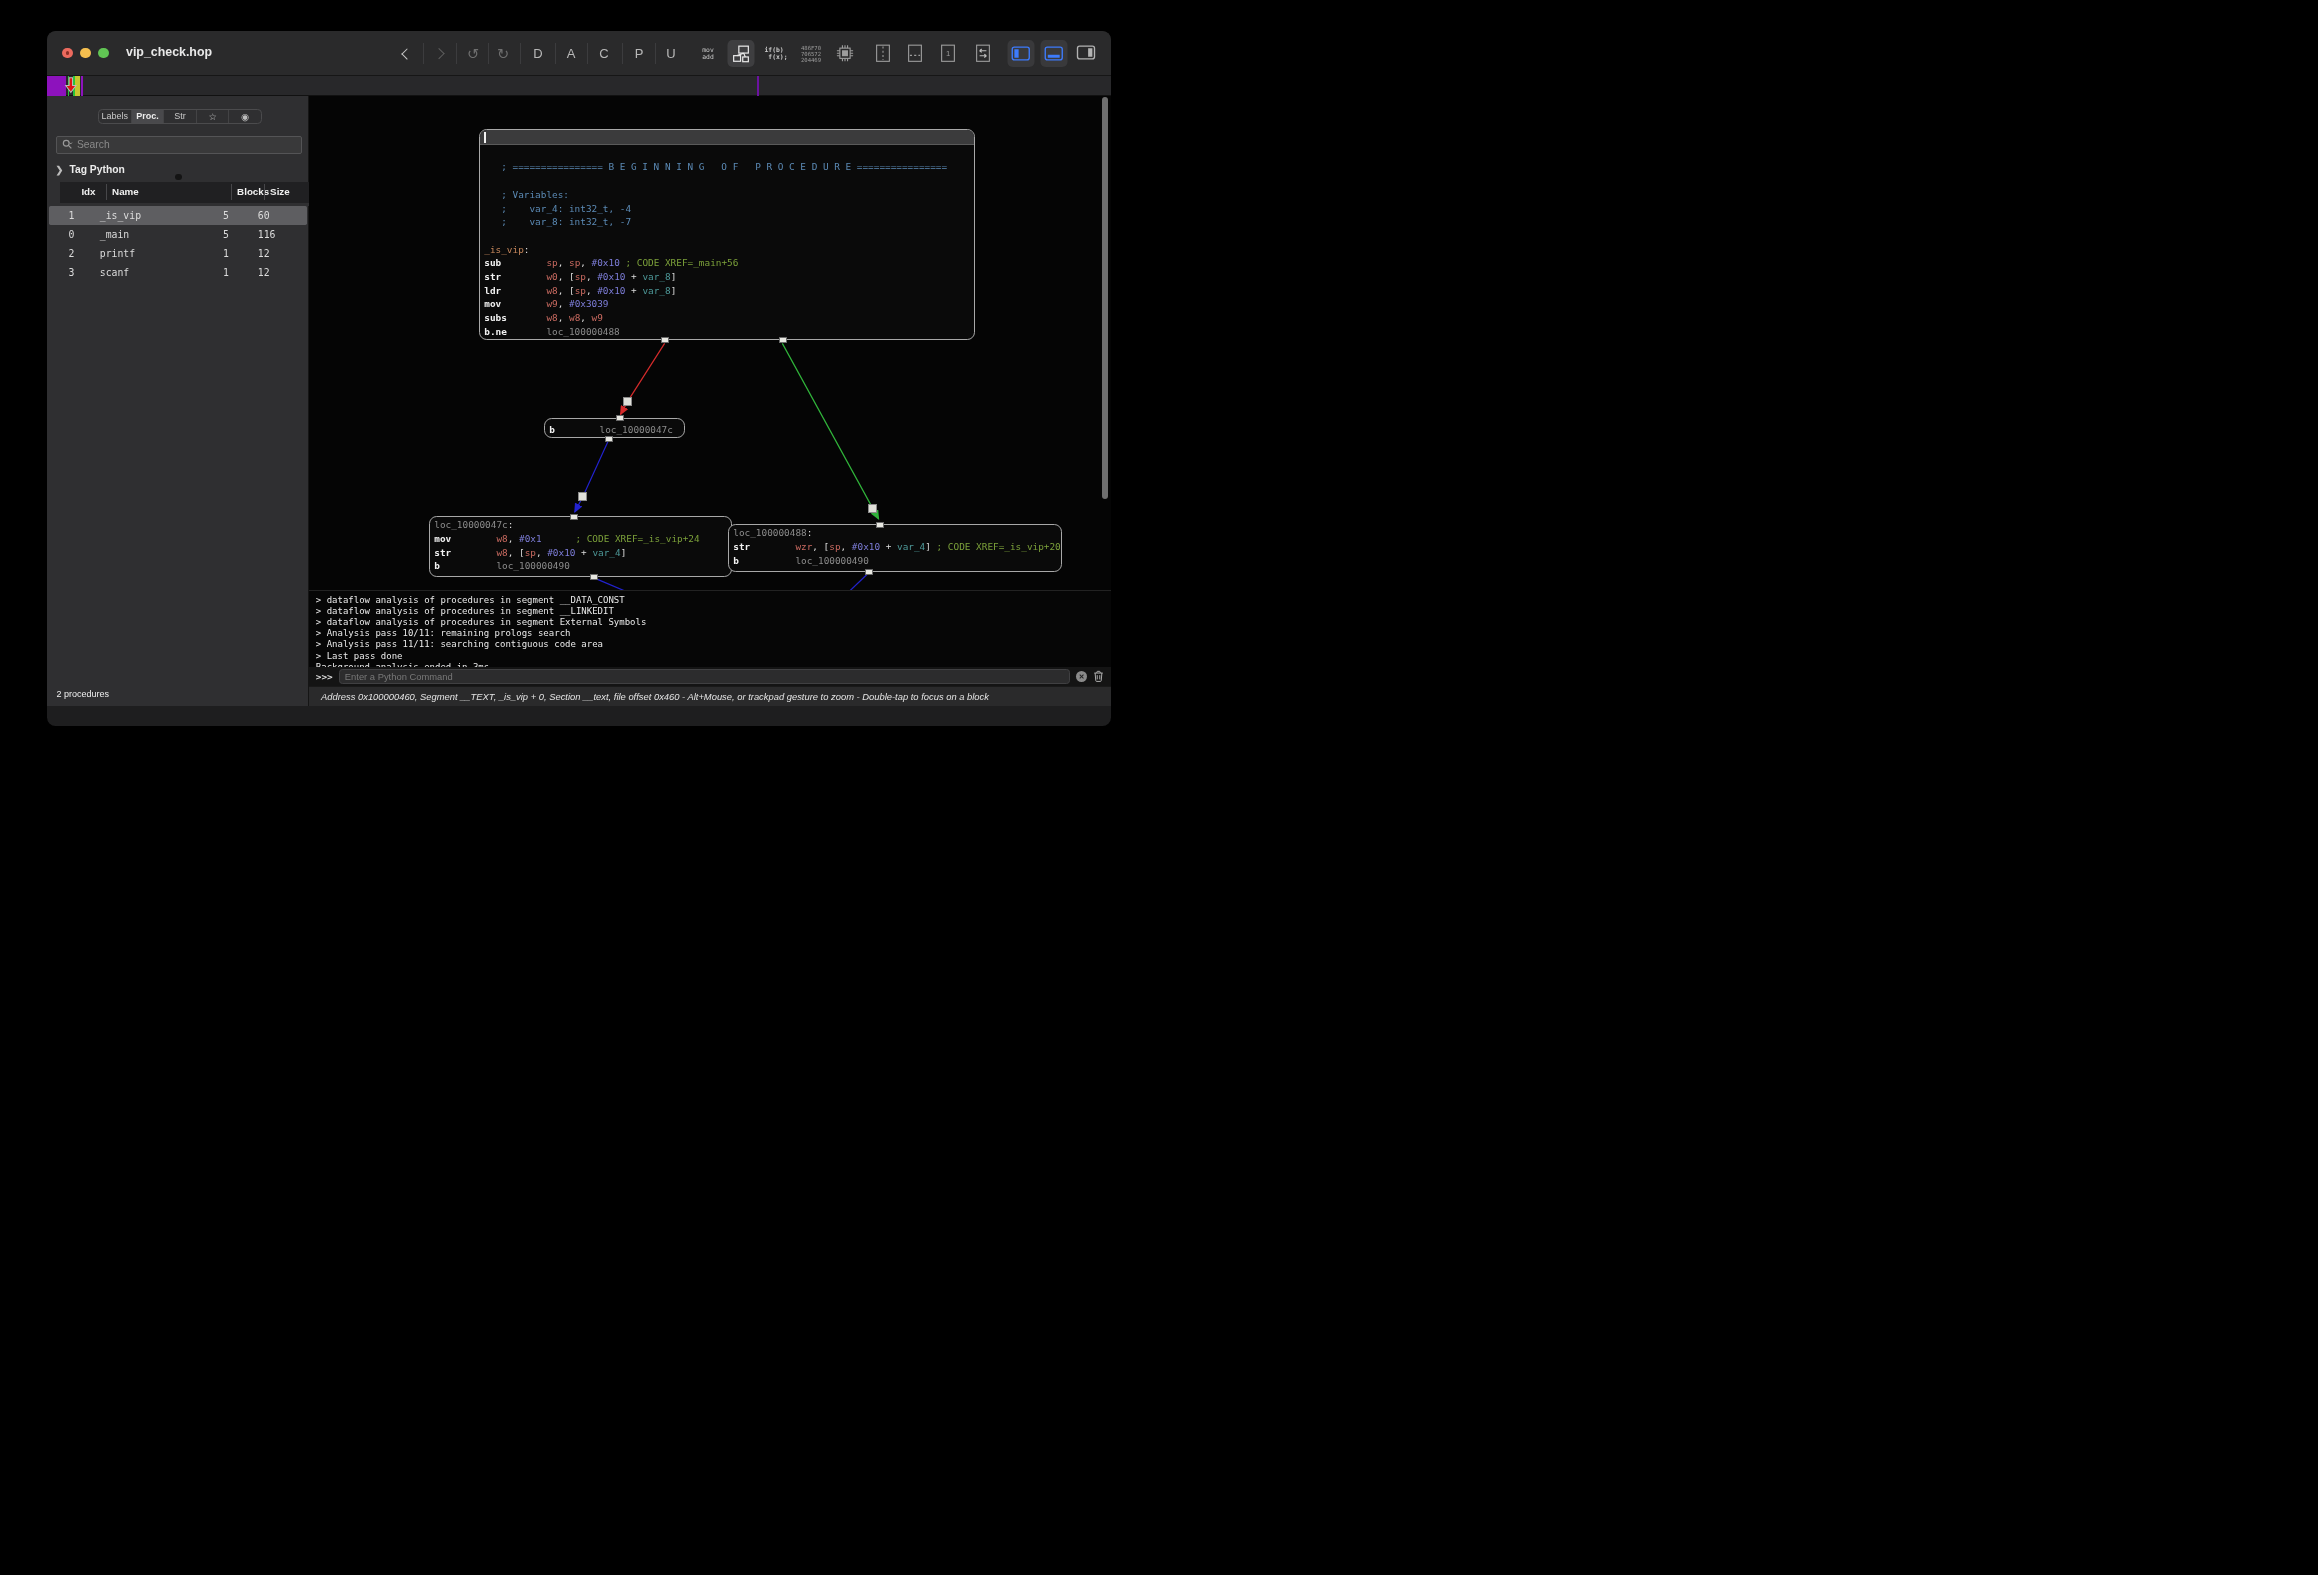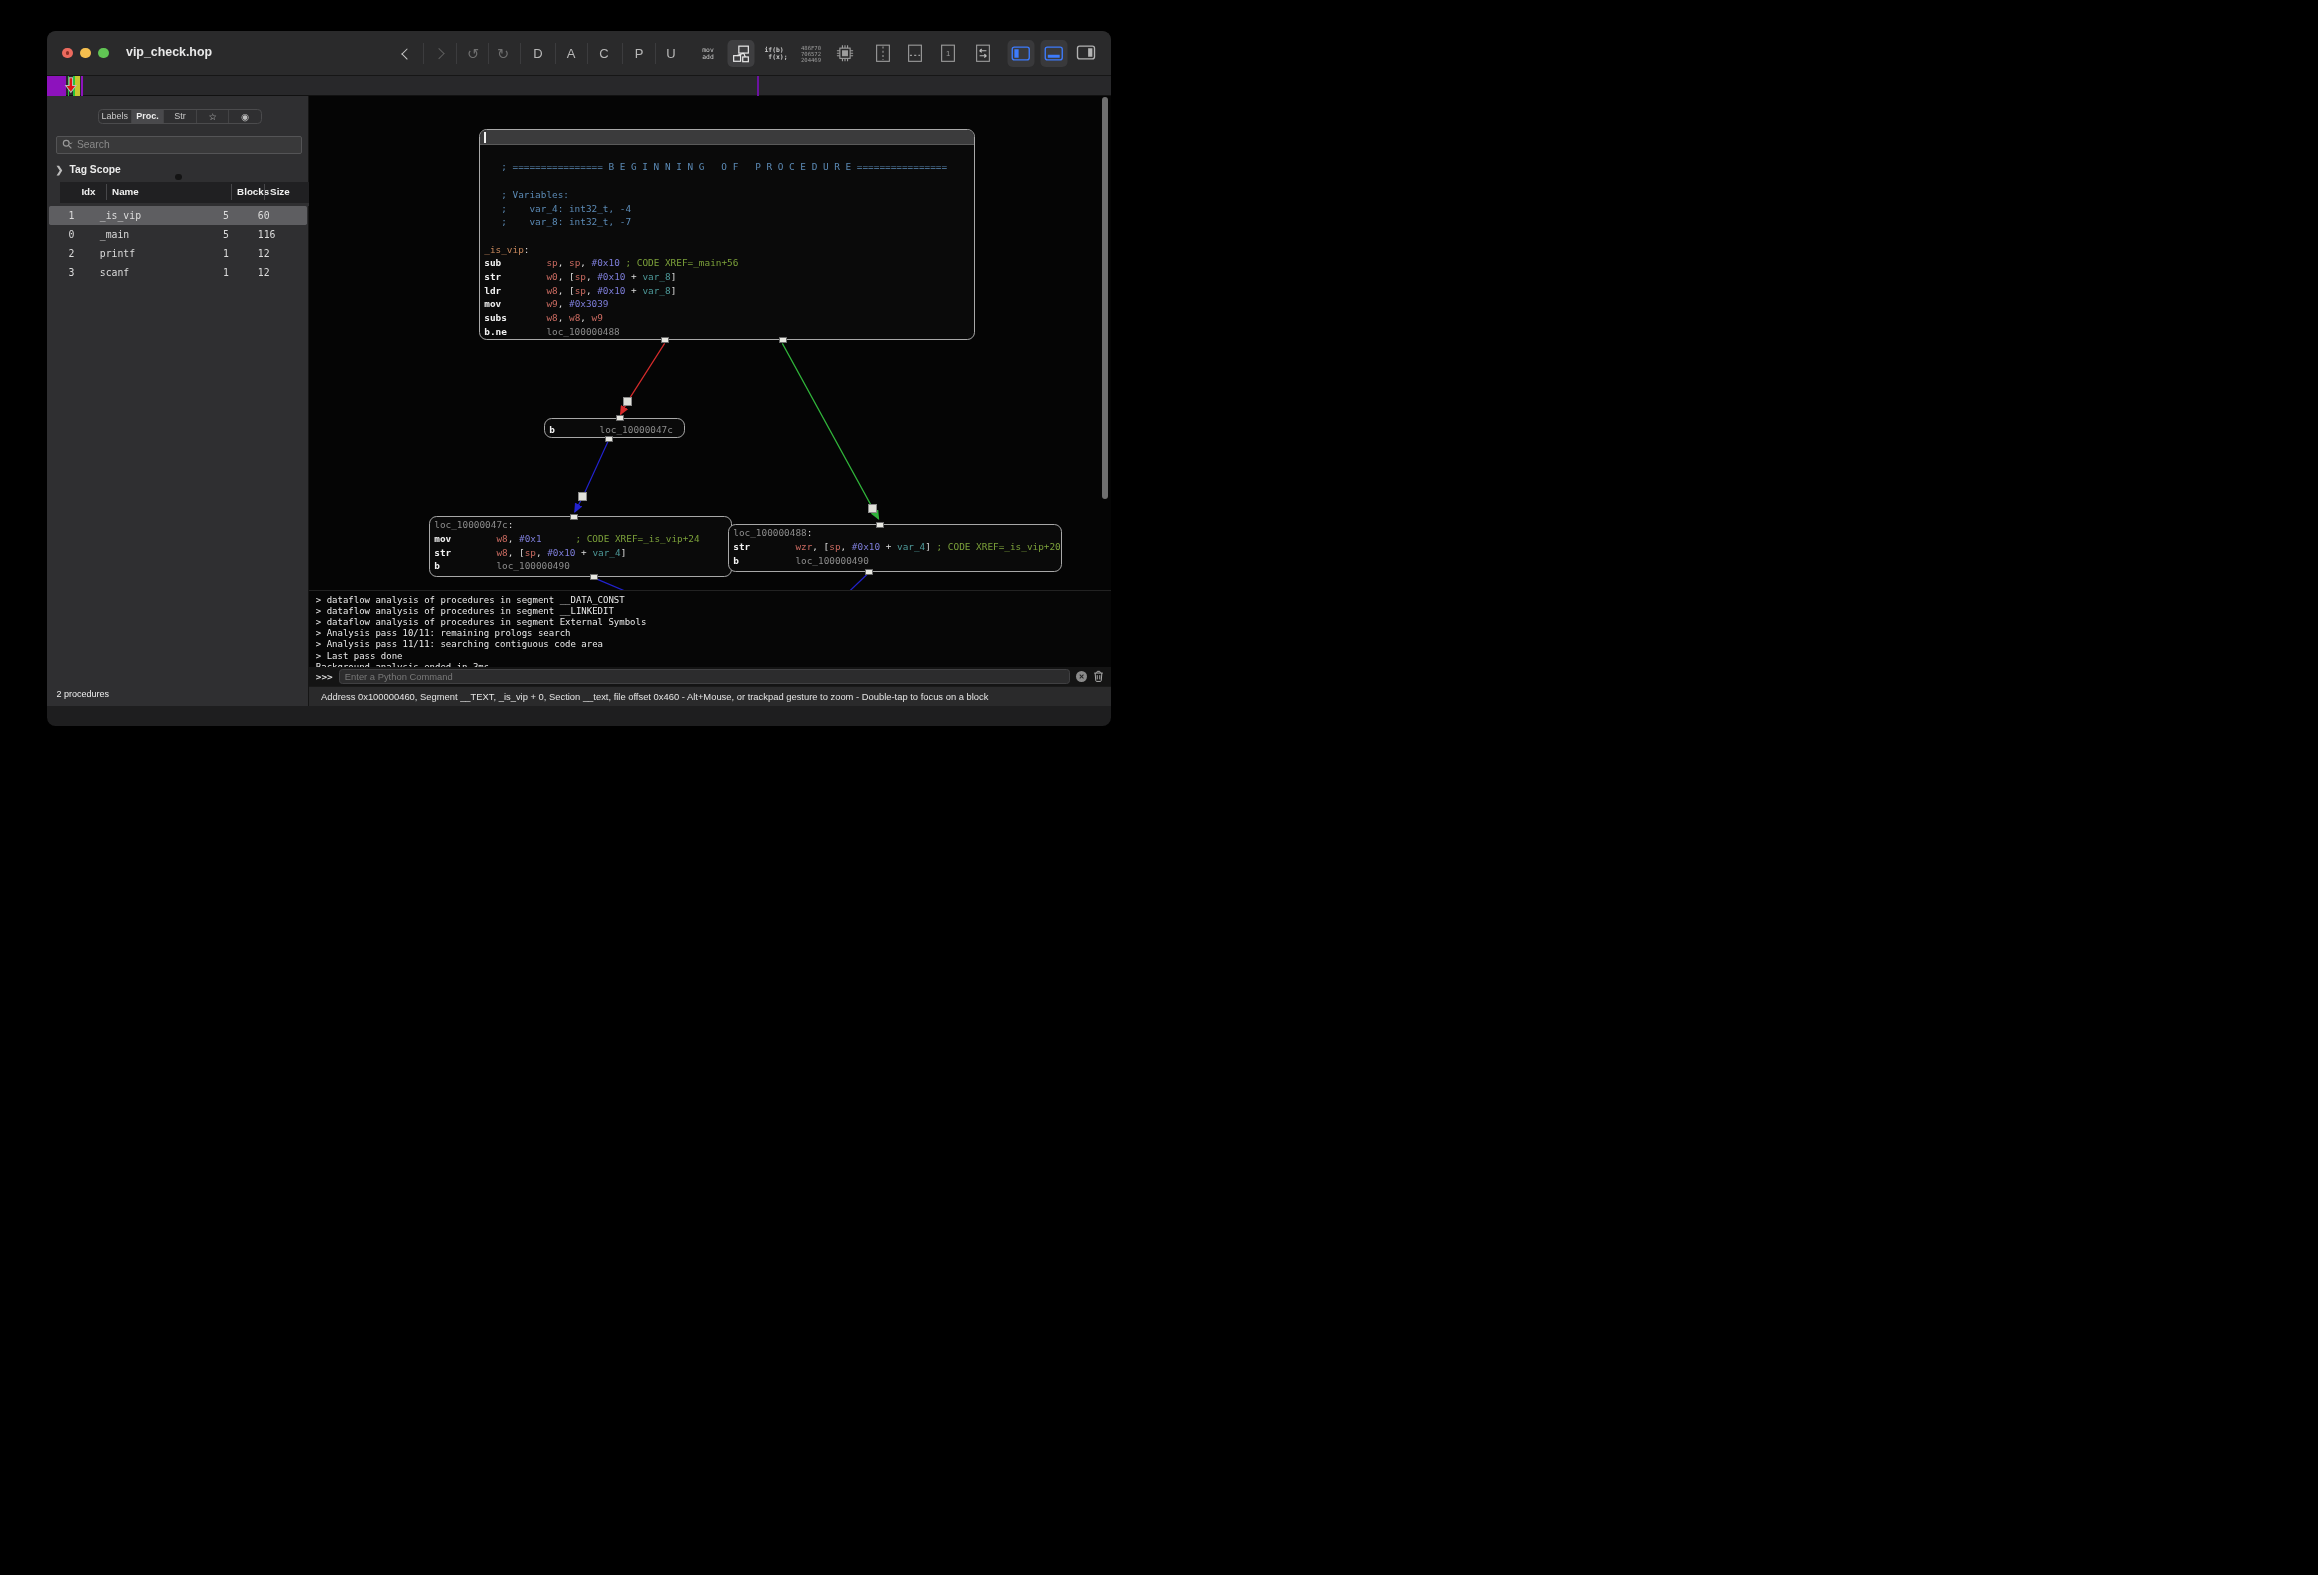--- a/index.html
+++ b/index.html
@@ -79,21 +79,21 @@
   .pyrow{height:19.7px;display:flex;align-items:center;padding:0 6.8px;gap:6px;background:#141414;}
   .prompt{font-family:"DejaVu Sans Mono",monospace;font-weight:bold;font-size:9.4px;color:#dedede;}
   .pyinput{flex:1;height:14.6px;background:#2c2c2d;border:0.9px solid #404042;border-radius:3.4px;color:#cfcfcf;
            font-size:9.4px;padding:0 5.1px;outline:none;}
   .pyinput::placeholder{color:#787878;}
   .clear-btn{width:11px;height:11px;border-radius:50%;background:#8a8a8a;color:#202020;font-size:6.8px;line-height:11px;
              text-align:center;font-weight:bold;flex:none;}
   .trash{flex:none;display:flex;align-items:center;}
 
   
-  .statusbar{height:20.5px;background:#2a2a2b;border-top:0.9px solid #191919;display:flex;align-items:center;}
+  .statusbar{height:20.5px;background:#2a2a2b;border-top:0.9px solid #191919;display:flex;align-items:center;font-style:italic;}
   .status-text{font-size:9.4px;color:#e4e4e4;padding-left:12px;white-space:nowrap;}
 
   
   .gblock{position:absolute;background:#0a0a0a;border:0.9px solid #a8a8a8;border-radius:7.7px;overflow:hidden;}
   .gblock .bhead{height:15.4px;background:#3b3b3c;border-bottom:0.9px solid #5a5a5a;position:relative;}
   .bhead .caret{position:absolute;left:4.3px;top:2.6px;width:1.3px;height:10.3px;background:#f2f2f2;}
   .bbody{padding:1.7px 4.3px 2.6px 4.3px;}
   .bline{height:13.7px;line-height:13.7px;font-family:"DejaVu Sans Mono",monospace;font-size:9.4px;white-space:pre;position:relative;}
   .stubline{height:19px;line-height:19px;}
   .tk.mn{color:#f2f2f2;font-weight:bold;}
@@ -264,21 +264,21 @@
       <div class="search">
         <svg width="11" height="11" viewBox="0 0 13 13" fill="none" stroke="#9a9a9a" stroke-width="1.4">
           <circle cx="5" cy="5" r="3.4"></circle>
             <path d="M7.6 7.6L11 11"></path>
             <path d="M9 4.2l1.4 1.6 1.4-1.6" stroke-width="1.1"></path>
         </svg>
         <span class="search-ph">Search</span>
       </div>
       <div class="tagscope">
         <span class="dis">❯</span>
-        <span>Tag Scope</span>
+        <span>Tag Python</span>
       </div>
       <div class="split-dot"></div>
       <div class="ptable">
         <div class="thead" id="tbl-head">
             <div class="hc">Idx</div>
             <div class="hc">Name</div>
             <div class="hc">Blocks</div>
             <div class="hc">Size</div>
           </div>
         <div id="tbl-rows">

